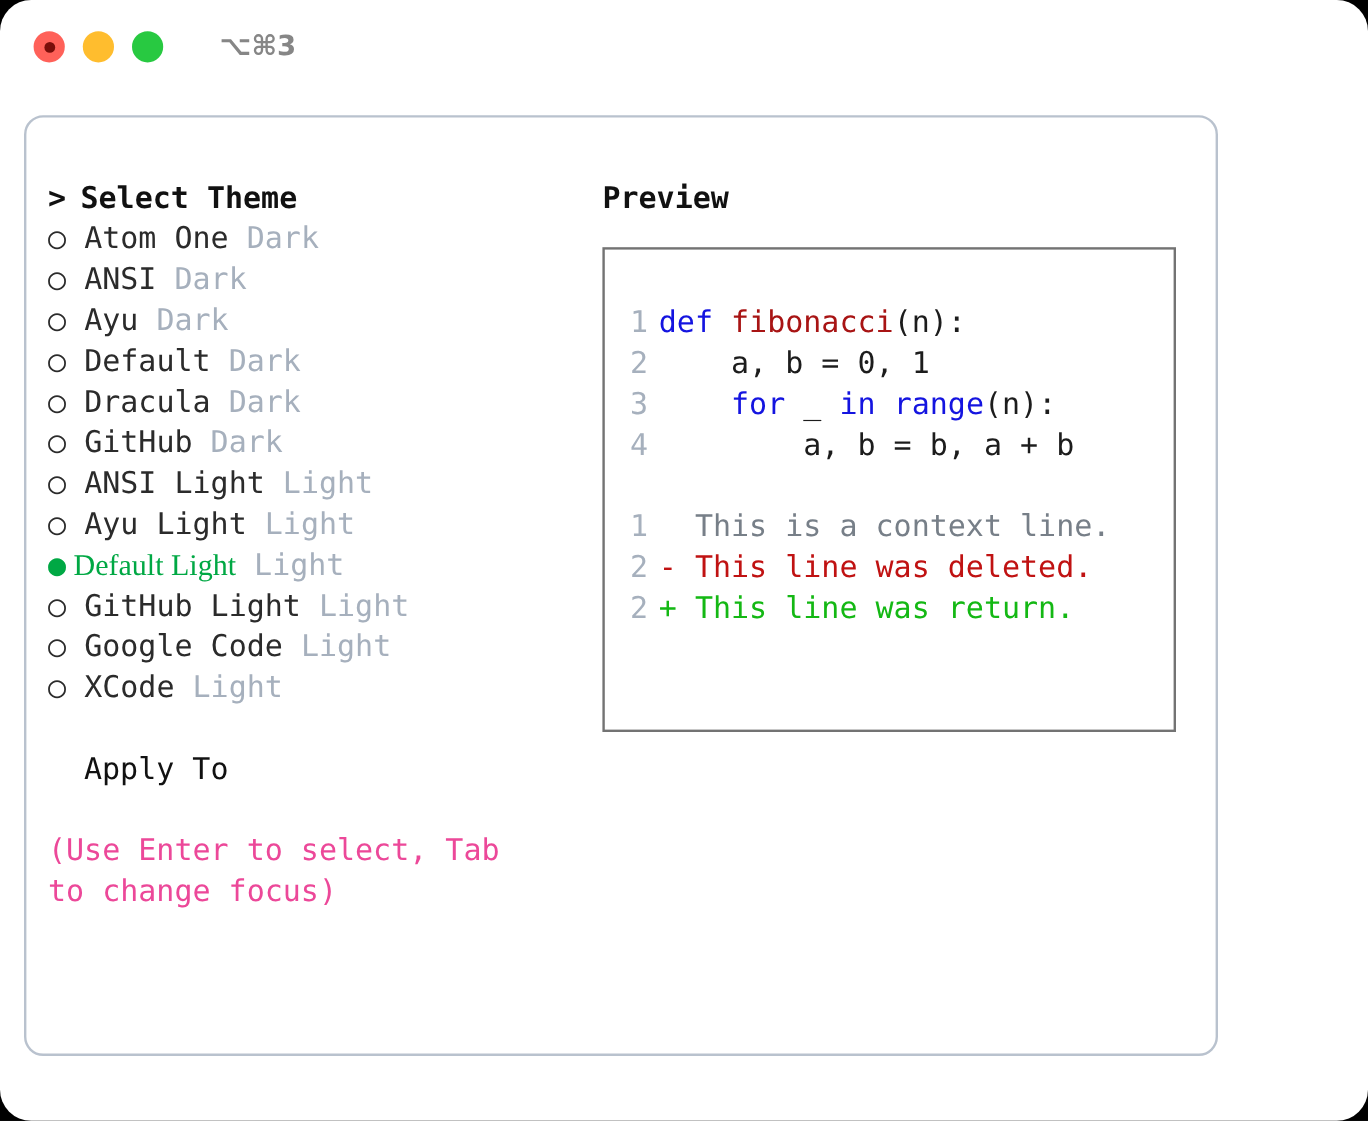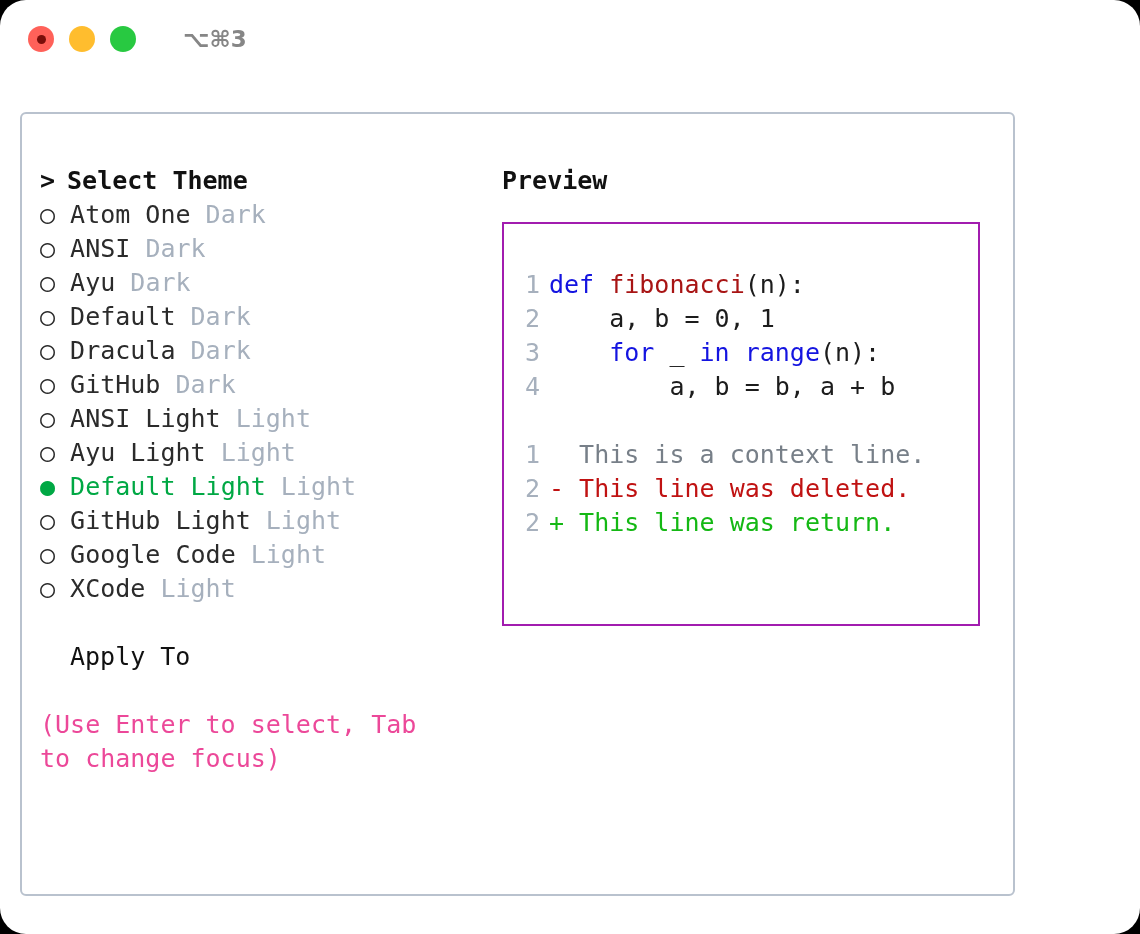--- a/index.html
+++ b/index.html
@@ -60,25 +60,25 @@
     font-weight: bold;
     color: #868686;
     letter-spacing: 0px;
     font-family: "DejaVu Sans", "Liberation Sans", sans-serif;
   }
 
   
   #panel {
     position: absolute;
     left: 20px;
-    top: 112px;
+    top: 96px;
     width: 995px;
     height: 784px;
     border: 2px solid #b9c2ce;
-    border-radius: 6px;
+    border-radius: 16px;
     background: #ffffff;
   }
 
   #panel-inner {
     position: absolute;
     left: 0; top: 0;
     width: 100%; height: 100%;
     display: flex;
   }
 
@@ -103,21 +103,21 @@
     line-height: 34px;
     font-size: 25px;
     white-space: pre;
     color: #2b2b2b;
   }
 
   .marker { color: #2b2b2b; }
   .marker.on { color: #00a844; }
 
   .opt-label { color: #2b2b2b; }
-  .opt-row.selected .opt-label { color: #00a844; }
+  .opt-row.selected .opt-label { color: #00a844; font-family: Liberation Serif, serif; }
 
   .opt-tag { color: #a6b0bd; }
 
   .spacer-row { height: 34px; }
 
   .hint {
     font-size: 25px;
     line-height: 34px;
     color: #ec4899;
     width: 420px;
@@ -134,21 +134,21 @@
     font-size: 25px;
     line-height: 34px;
     font-weight: bold;
     color: #111111;
     margin-bottom: 24px;
   }
 
   #preview-box {
     width: 478px;
     height: 404px;
-    border: 2px solid #a21caf;
+    border: 2px solid #737373;
     background: #ffffff;
     padding: 44px 0 0 0;
   }
 
   .code-line {
     height: 34px;
     line-height: 34px;
     font-size: 25px;
     white-space: pre;
     padding-left: 14px;

